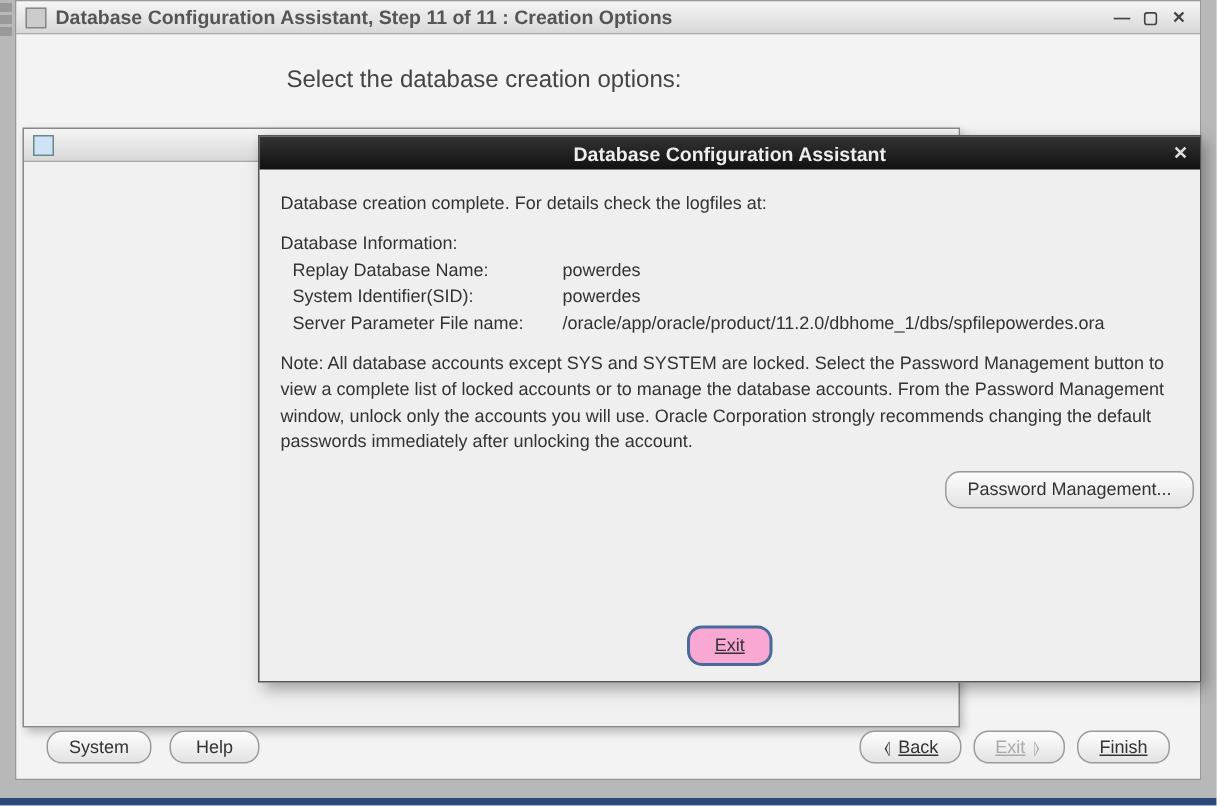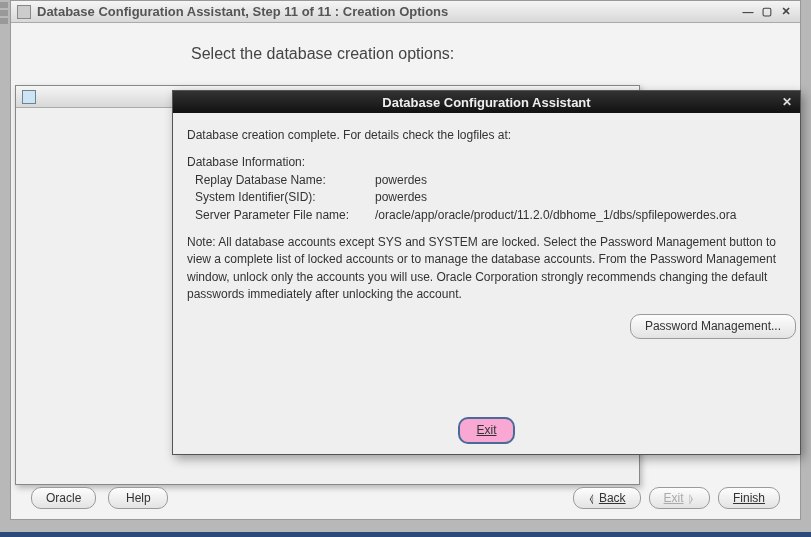--- a/index.html
+++ b/index.html
@@ -295,21 +295,21 @@
     <div class="mid-window">
       <div class="mid-titlebar">
         <span class="title-icon"></span>
         <span>Database Configuration Assistant</span>
         <span class="close">✕</span>
       </div>
     </div>
 
     <div class="wizard-buttons">
       <div class="left-group">
-        <span class="btn">Oracle</span>
+        <span class="btn">System</span>
         <span class="btn">Help</span>
       </div>
       <div class="right-group">
         <span class="btn"><span class="nav-icon">⦉</span>&nbsp;<span class="u">Back</span></span>
         <span class="btn disabled"><span class="u">Exit</span>&nbsp;<span class="nav-icon">⦊</span></span>
         <span class="btn"><span class="u">Finish</span></span>
       </div>
     </div>
 
   </div>

